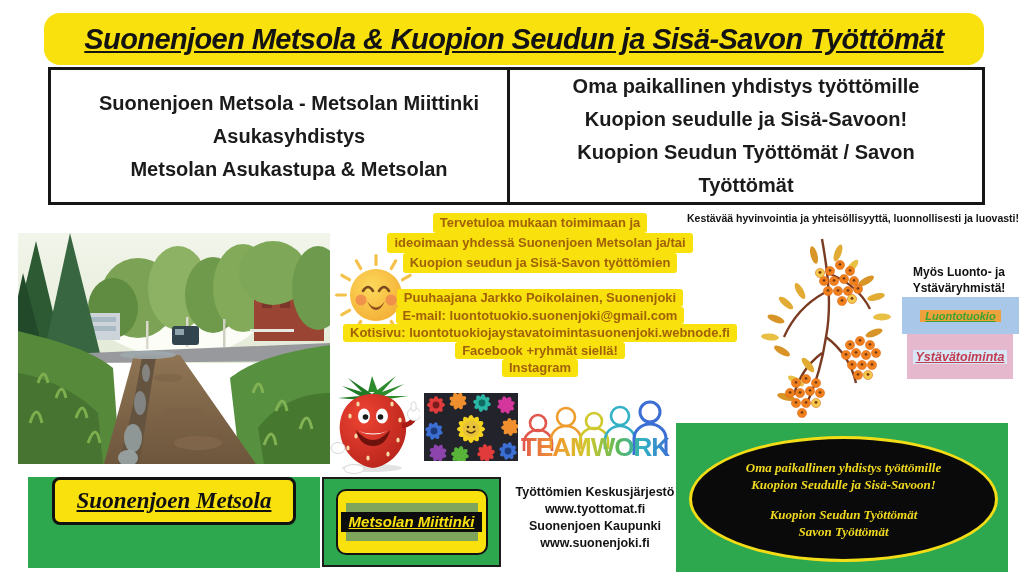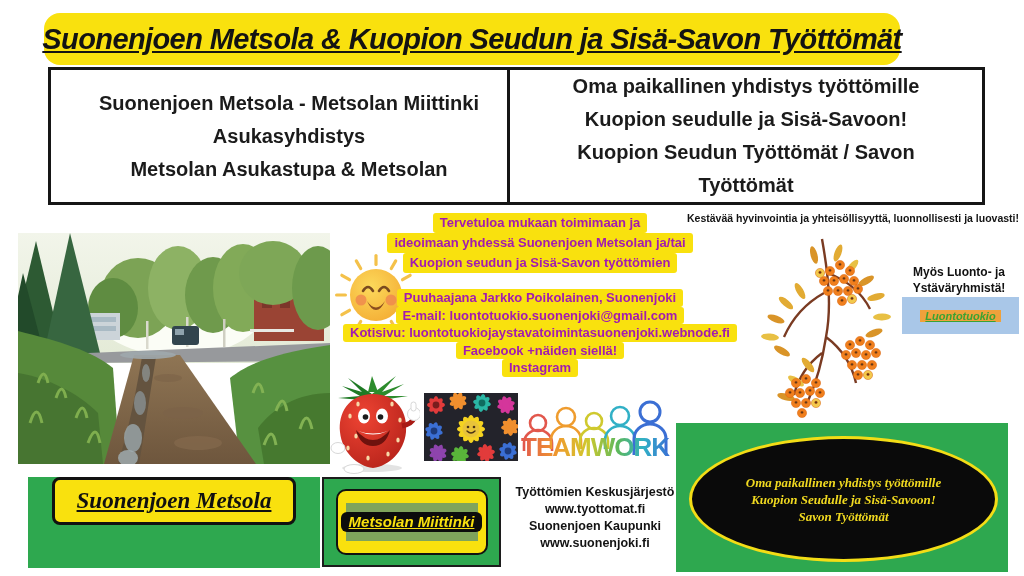--- a/index.html
+++ b/index.html
@@ -4,21 +4,21 @@
 <style>
   html,body { margin:0; padding:0; background:#ffffff; }
   #poster {
     position:relative; width:1024px; height:576px; background:#ffffff;
     font-family:"Liberation Sans", sans-serif; overflow:hidden; color:#111;
   }
   .abs { position:absolute; }
 
   
   .title-banner {
-    left:44px; top:13px; width:856px; height:52px; background:#F9E10E;
+    left:44px; top:13px; width:940px; height:52px; background:#F9E10E;
     border-radius:16px; display:flex; align-items:center; justify-content:center;
   }
   .title-banner span {
     font-size:29px; font-weight:bold; font-style:italic; text-decoration:underline;
     letter-spacing:-0.6px; white-space:nowrap; color:#131313;
   }
 
   
   .info-box {
     top:67px; height:138px; background:#fff; border:3px solid #161616; box-sizing:border-box;
@@ -29,21 +29,21 @@
   #box-right { left:507px; width:478px; }
 
   .note { font-weight:bold; font-size:11px; color:#131313; white-space:nowrap; }
   #note-left  { left:8px;   top:211px; }
   #note-right { left:687px; top:212px; font-size:10.5px; }
 
   
   .hl-block { display:flex; flex-direction:column; align-items:center; }
   .hl-block span {
     background:#F9E10E; font-weight:bold; font-size:13px; padding:0 7px;
-    border-radius:3px; white-space:nowrap; color:#a21caf;
+    border-radius:3px; white-space:nowrap; color:#a16207;
   }
   #welcome-block { left:330px; top:213px; width:420px; }
   #welcome-block span { line-height:20px; }
   #contact-block { left:290px; top:289px; width:500px; }
   #contact-block span { line-height:17.5px; }
 
   
   #groups-heading { left:898px; top:264px; width:122px; text-align:center;
     font-weight:bold; font-size:12px; line-height:16px; }
   #nature-box { left:902px; top:297px; width:117px; height:37px; background:#A9C7E8;
@@ -63,21 +63,21 @@
     width:238px; height:42px; display:flex; align-items:center; justify-content:center; }
   #banner-metsola .inner span { font-family:"Liberation Serif", serif; font-weight:bold;
     font-style:italic; font-size:23px; text-decoration:underline; color:#101010; white-space:nowrap; }
 
   #banner-miittinki { left:322px; top:477px; width:179px; height:90px; border:2px solid #1c1c1c;
     box-sizing:border-box; display:flex; align-items:center; justify-content:center; }
   #banner-miittinki .yellow { background:#F9E10E; border:2px solid #111; border-radius:10px;
     width:148px; height:62px; display:flex; align-items:center; justify-content:center; }
   #banner-miittinki .olive { background:#7FA45C; width:132px; height:38px;
     display:flex; align-items:center; justify-content:center; }
-  #banner-miittinki .black { background:#0c0c0c; padding:1px 8px;border-radius:6px; }
+  #banner-miittinki .black { background:#0c0c0c; padding:1px 8px; }
   #banner-miittinki .black span { color:#F9E10E; font-weight:bold; font-style:italic;
     font-size:15px; text-decoration:underline; white-space:nowrap; }
 
   #partners { left:500px; top:484px; width:190px; text-align:center; font-weight:bold;
     font-size:12.5px; line-height:17px; color:#131313; }
   #partners .partner + .partner { }
 
   #green-box { left:676px; top:423px; width:332px; height:149px; }
   #green-box .oval { position:absolute; left:13px; top:13px; width:303px; height:120px;
     background:#0a0a0a; border:3px solid #F3DD16; border-radius:50%;
@@ -214,21 +214,21 @@
   <div class="abs hl-block" id="welcome-block">
     <span>Tervetuloa mukaan toimimaan ja</span>
     <span>ideoimaan yhdessä Suonenjoen Metsolan ja/tai</span>
     <span>Kuopion seudun ja Sisä-Savon työttömien</span>
   </div>
 
   <div class="abs hl-block" id="contact-block">
     <span>Puuhaajana Jarkko Poikolainen, Suonenjoki</span>
     <span>E-mail: luontotuokio.suonenjoki@gmail.com</span>
     <span>Kotisivu: luontotuokiojaystavatoimintasuonenjoki.webnode.fi</span>
-    <span>Facebook +näiden siellä!</span>
+    <span>Facebook +ryhmät siellä!</span>
     <span>Instagram</span>
   </div>
 
   <svg class="abs" style="left:756px; top:233px;" width="142" height="188" viewBox="0 0 142 188">
     <defs>
       <g id="b">
           <circle r="4.6"></circle>
           <circle r="1.3" cy="-0.6" fill="#53341b"></circle>
         </g>
       <g id="lf">
@@ -301,20 +301,23 @@
     </g>
   </svg>
 
   <div class="abs" id="groups-heading">
     <div>Myös Luonto- ja</div>
     <div>Ystäväryhmistä!</div>
   </div>
   <div class="abs" id="nature-box">
     <span>Luontotuokio</span>
   </div>
+  <div class="abs" id="friend-box">
+    <span>Ystävätoiminta</span>
+  </div>
 
   <svg class="abs" style="left:328px; top:374px;" width="92" height="100" viewBox="0 0 92 100">
     <defs>
       <radialGradient id="strg" cx="0.35" cy="0.3" r="1">
         <stop offset="0" stop-color="#ee4433"></stop>
           <stop offset="1" stop-color="#a81a14"></stop>
       </radialGradient>
     </defs>
     <ellipse cx="44" cy="94" rx="30" ry="4" fill="#e3e3e3"></ellipse>
 
@@ -452,17 +455,18 @@
     <div class="partner">
       <div>Suonenjoen Kaupunki</div>
       <div>www.suonenjoki.fi</div>
     </div>
   </div>
 
   <div class="abs green" id="green-box">
     <div class="oval">
       <div>Oma paikallinen yhdistys työttömille</div>
       <div>Kuopion Seudulle ja Sisä-Savoon!</div>
+      <div class="gap">Kuopion Seudun Työttömät</div>
       <div>Savon Työttömät</div>
     </div>
   </div>
 
 </div>
 
 </body></html>

